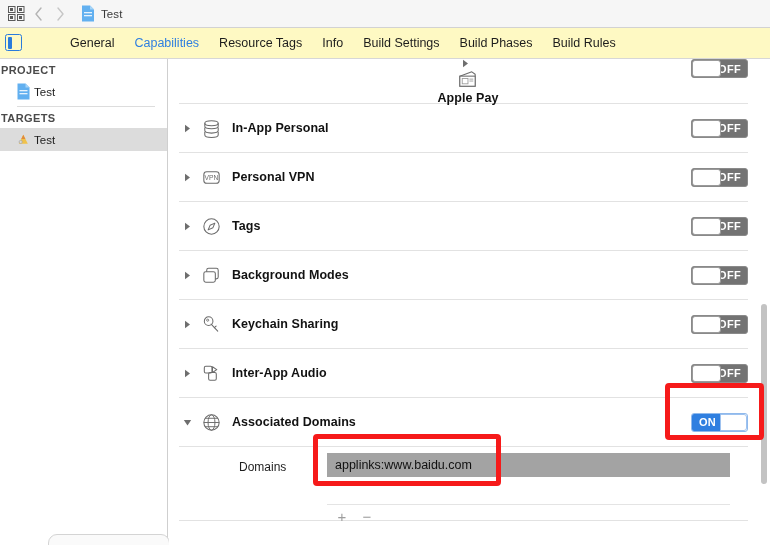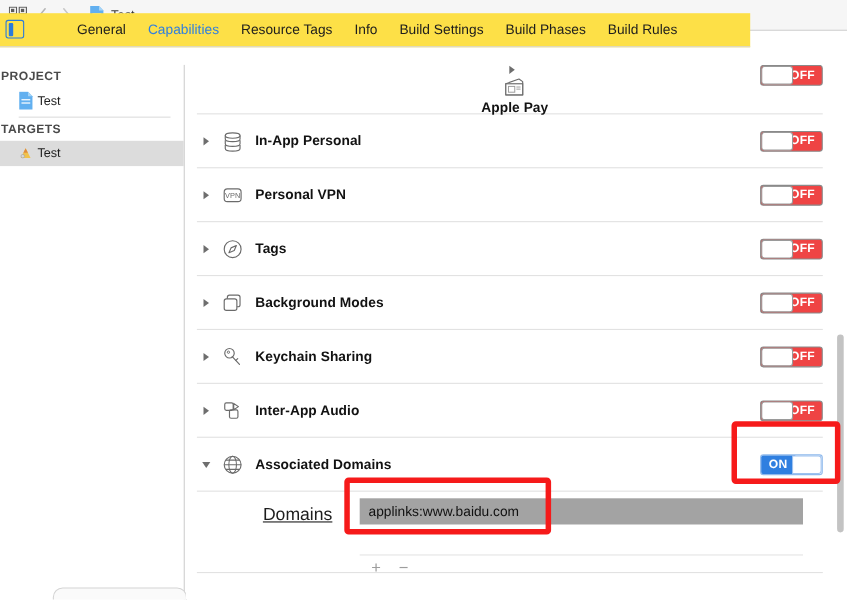--- a/index.html
+++ b/index.html
@@ -56,23 +56,23 @@
   .tb-title {
     margin-left: 6px;
     font-size: 11.5px;
     color: #3a3a3a;
     letter-spacing: .1px;
   }
 
   
   .tabbar {
     position: absolute;
-    top: 12px; left: 0;
-    width: 682px; height: 31px;
-    background: #fde047;
+    top: 28px; left: 0;
+    width: 770px; height: 31px;
+    background: #fef9c3;
     border-bottom: 1px solid #d7d7d7;
     box-sizing: border-box;
   }
   .sidebar-toggle {
     position: absolute;
     left: 5px; top: 6px;
     width: 17px; height: 17px;
     border: 1.6px solid #2a7bdc;
     border-radius: 2.5px;
     box-sizing: border-box;
@@ -188,21 +188,21 @@
   .switch {
     position: absolute;
     right: 0;
     width: 57px; height: 19px;
     border-radius: 3px;
     box-sizing: border-box;
     display: flex;
     align-items: center;
   }
   .switch.off {
-    background: #ef4444;
+    background: #737373;
     border: 1px solid #8a8a8a;
     justify-content: flex-end;
     padding-left: 12px;
   }
   .switch.off .knob {
     position: absolute;
     left: 0; top: 0; bottom: 0;
     width: 29px;
     background: #ffffff;
     border: 1px solid #9a9a9a;
@@ -253,23 +253,22 @@
     position: relative;
     margin: 0 22px 0 10px;
     border-bottom: 1px solid #e2e2e2;
     padding: 16px 0 14px 0;
     min-height: 74px;
     box-sizing: border-box;
   }
   .detail-label {
     position: absolute;
     left: 60px; top: 13px;
-    font-size: 16px;
+    font-size: 12px;
     color: #1d1d1d;
-    text-decoration: underline;
   }
   .domains-table {
     position: absolute;
     left: 148px; top: 6px;
     right: 18px;
   }
   .domain-row {
     height: 24px;
     display: flex;
     align-items: center;

